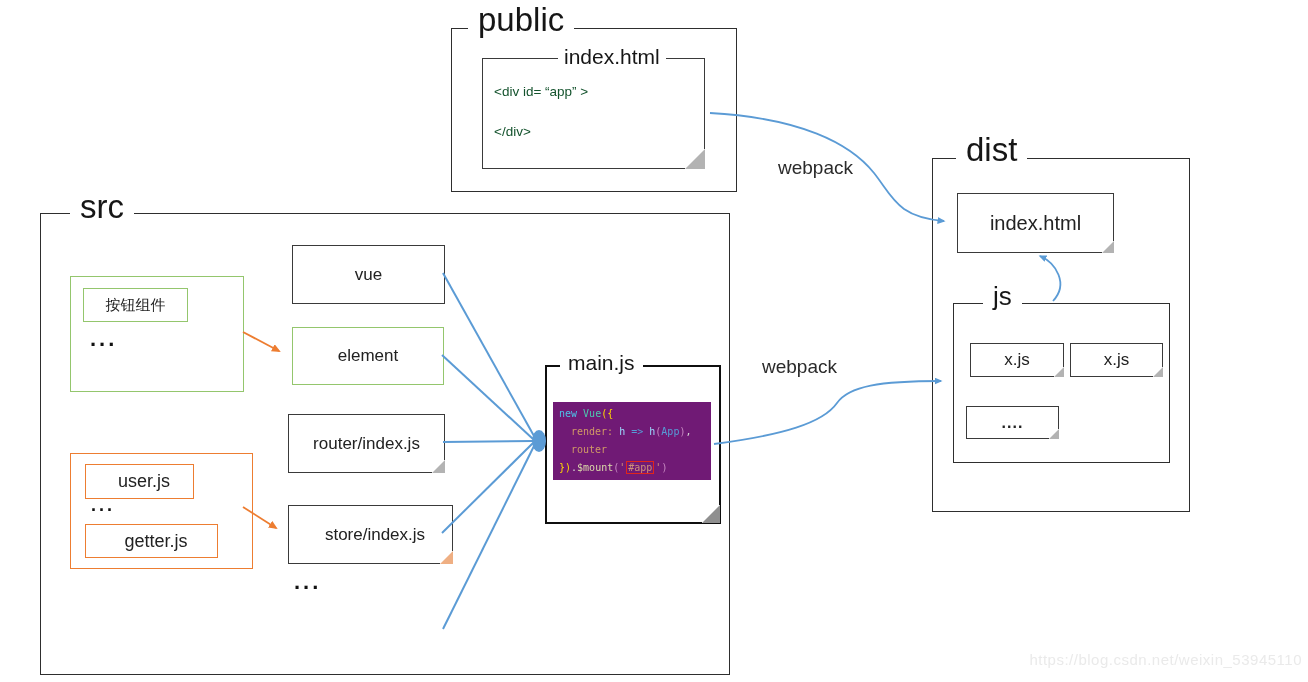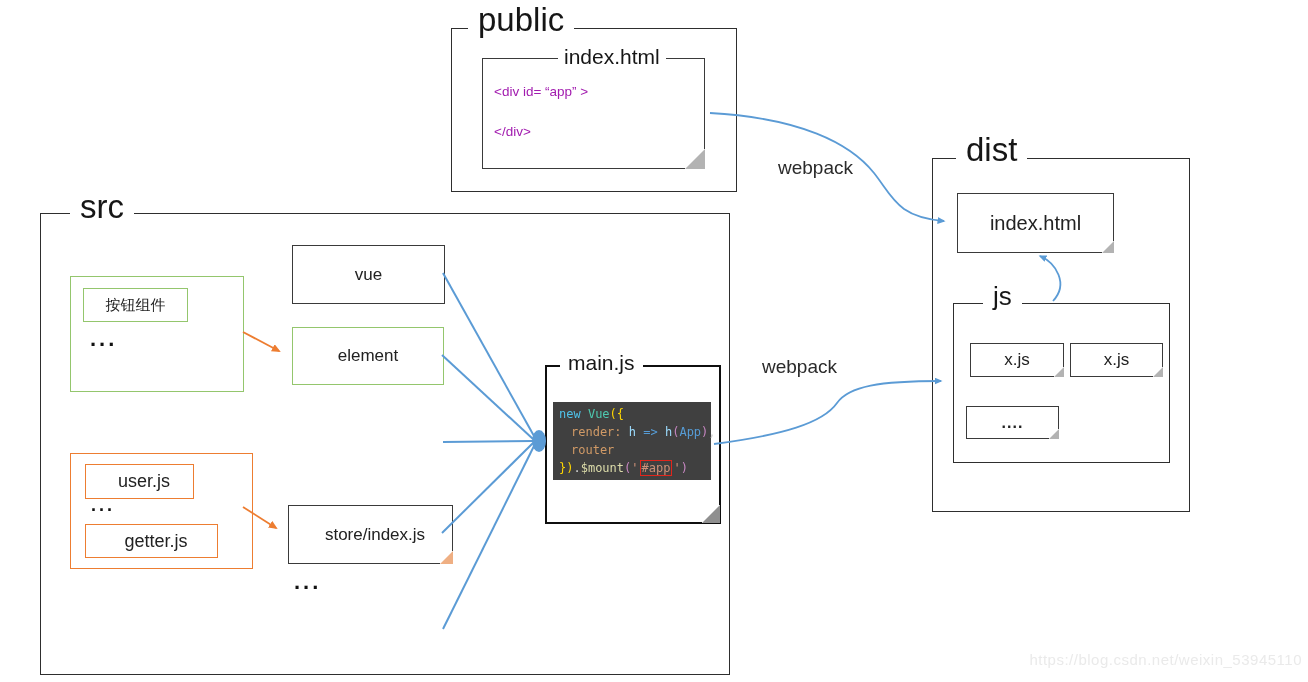--- a/index.html
+++ b/index.html
@@ -22,29 +22,29 @@
         font-size:17px;color:#222;white-space:nowrap;}
   .fold{position:absolute;right:-1px;bottom:-1px;background:#fff;}
   .fold::after{content:'';position:absolute;left:0;top:0;width:100%;height:100%;
                background:#b3b3b3;clip-path:polygon(0 100%,100% 0,100% 100%);}
   .fold.ofold::after{background:#EFAF83;}
   .fold.dfold::after{background:#8f8f8f;}
   .dots{position:absolute;font-weight:bold;font-size:22px;letter-spacing:3px;color:#111;line-height:1;}
   
   .mainnote{position:absolute;border:2.6px solid #0f0f0f;background:#fff;}
   
-  .code{position:absolute;background:#404040;font-family:"DejaVu Sans Mono",monospace;
-        font-size:12px;line-height:18px;padding:3px 0 3px 6px;white-space:nowrap;}
+  .code{position:absolute;background:#701a75;font-family:"DejaVu Sans Mono",monospace;
+        font-size:10px;line-height:18px;padding:3px 0 3px 6px;white-space:nowrap;}
   .cl{height:18px;}
   .ind{padding-left:12px;}
   .tk-new{color:#4FC1E9}.tk-cls{color:#4EC9B0}.tk-gold{color:#FFD700}.tk-orange{color:#D19A66}
   .tk-blue{color:#569CD6}.tk-lblue{color:#9CDCFE}.tk-purple{color:#C586C0}.tk-yellow{color:#DCDCAA}
   .tk-plain{color:#D4D4D4}.tk-str{color:#CE9178}
   .selbox{border:1.6px solid #E1251B;padding:0 1px;margin:0 1px;}
-  .htmlcode{position:absolute;font-size:13.5px;color:#a21caf;font-family:"Liberation Sans",sans-serif;white-space:nowrap;}
+  .htmlcode{position:absolute;font-size:13.5px;color:#14532d;font-family:"Liberation Sans",sans-serif;white-space:nowrap;}
   .wlabel{position:absolute;font-size:19px;color:#2b2b2b;}
   .watermark{position:absolute;right:6px;top:651px;font-size:15px;color:#EAEAEA;letter-spacing:.5px;}
   svg.overlay{position:absolute;left:0;top:0;pointer-events:none;}
 </style>
 </head>
 <body>
 
 <div id="canvas">
 
   <div class="gbox" style="left:451px;top:28px;width:284px;height:162px;"></div>
@@ -73,20 +73,24 @@
   <div class="dots" style="left:91px;top:496px;font-size:18px;">...</div>
   <div class="fbox orange" style="left:85px;top:524px;width:122px;height:32px;font-size:18px;justify-content:center;">
     <span>getter.js</span>
   </div>
 
   <div class="fbox" style="left:292px;top:245px;width:151px;height:57px;">
     <span>vue</span>
   </div>
   <div class="fbox green" style="left:292px;top:327px;width:150px;height:56px;">
     <span>element</span>
+  </div>
+  <div class="note" style="left:288px;top:414px;width:155px;height:57px;">
+    <span>router/index.js</span>
+    <span class="fold" style="width:13px;height:13px;"></span>
   </div>
   <div class="note orange" style="left:288px;top:505px;width:154px;height:57px;text-align:center;">
     <span>store/index.js</span>
     <span class="fold ofold" style="width:13px;height:13px;"></span>
   </div>
   <div class="dots" style="left:294px;top:571px;">...</div>
 
   <div class="mainnote" style="left:545px;top:365px;width:172px;height:155px;">
     <span class="fold dfold" style="width:18px;height:18px;"></span>
   </div>

